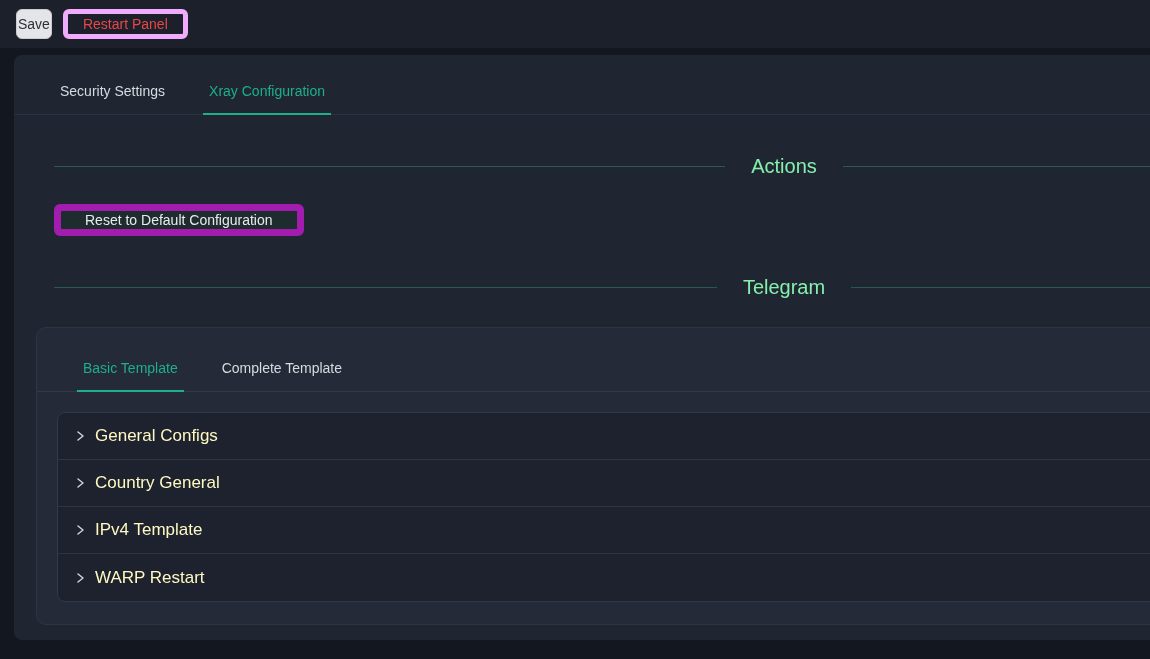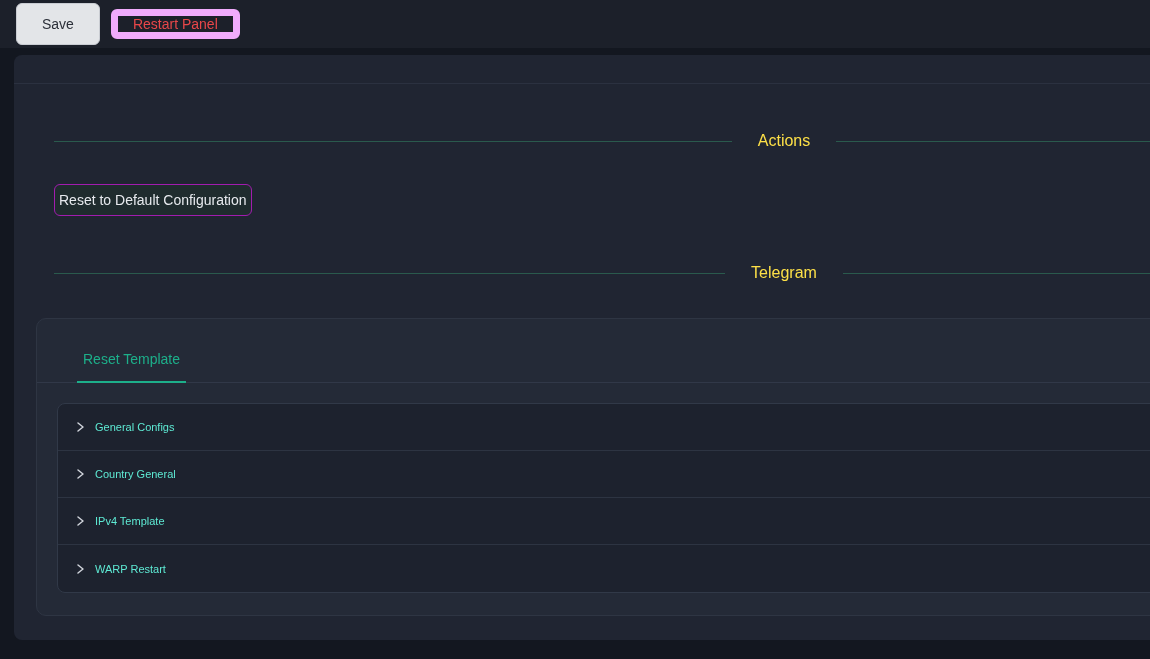--- a/index.html
+++ b/index.html
@@ -14,36 +14,36 @@
   
   .topbar {
     height: 48px;
     background: #1c202a;
     display: flex;
     align-items: center;
     padding-left: 16px;
     gap: 11px;
   }
   .btn-save {
-    height: 42px;
-    padding: 0 25px;
+    height: 30px;
+    padding: 0 1px;
     background: #e3e5e8;
     color: #2b2f38;
     border: 1px solid #c9ccd2;
     border-radius: 6px;
     font-size: 14px;
     font-family: inherit;
     cursor: pointer;
   }
   .btn-restart {
     height: 30px;
     padding: 0 15px;
     background: transparent;
     color: #e84749;
-    border: 7px solid #f0abfc;
+    border: 5px solid #f0abfc;
     border-radius: 6px;
     font-size: 14px;
     font-family: inherit;
     cursor: pointer;
   }
 
   
   .main-card {
     position: absolute;
     left: 14px;
@@ -84,33 +84,33 @@
     display: flex;
     align-items: center;
     margin: 40px 0 0 40px;
   }
   .divider .line {
     flex: 1;
     height: 1px;
     background: #2a5a4d;
   }
   .divider .divider-text {
-    margin: 8px 26px;
-    font-size: 16px;
-    color: #fde047;
+    margin: 0 26px;
+    font-size: 20px;
+    color: #86efac;
     white-space: nowrap;
   }
 
   .btn-reset {
     margin: 26px 0 0 40px;
     height: 32px;
-    padding: 0 4px;
+    padding: 0 24px;
     background: #1f2c2e;
     color: #e7eaee;
-    border: 1px solid #a21caf;
+    border: 7px solid #a21caf;
     border-radius: 6px;
     font-size: 14px;
     font-family: inherit;
     cursor: pointer;
   }
 
   
   .inner-card {
     margin: 28px 22px 0 22px;
     background: #242a37;
@@ -142,55 +142,58 @@
   }
   .collapse-item:last-child { border-bottom: none; }
   .collapse-item .chev {
     display: inline-flex;
     align-items: center;
     justify-content: center;
     width: 12px; height: 12px;
     color: #cfd3da;
   }
   .collapse-item .label {
-    font-size: 11px;
-    color: #5eead4;
+    font-size: 17px;
+    color: #fef9c3;
   }
 </style>
 </head>
 <body>
 
 <div class="topbar">
   <button class="btn-save">Save</button>
   <button class="btn-restart">Restart Panel</button>
 </div>
 
 <div class="main-card">
 
   <div class="tabbar">
+    <div class="tab">Security Settings</div>
+    <div class="tab active">Xray Configuration</div>
   </div>
 
   <div class="divider">
     <span class="line"></span>
     <span class="divider-text">Actions</span>
     <span class="line"></span>
   </div>
 
   <button class="btn-reset">Reset to Default Configuration</button>
 
   <div class="divider">
     <span class="line"></span>
     <span class="divider-text">Telegram</span>
     <span class="line"></span>
   </div>
 
   <div class="inner-card">
 
     <div class="tabbar">
-      <div class="tab active">Reset Template</div>
+      <div class="tab active">Basic Template</div>
+      <div class="tab">Complete Template</div>
     </div>
 
     <div class="collapse">
 
       <div class="collapse-item">
         <span class="chev">
           <svg width="12" height="12" viewBox="0 0 12 12" fill="none">
               <polyline points="4,2 9,6 4,10" stroke="currentColor" stroke-width="1.5" stroke-linecap="round" stroke-linejoin="round"></polyline>
             </svg>
         </span>

